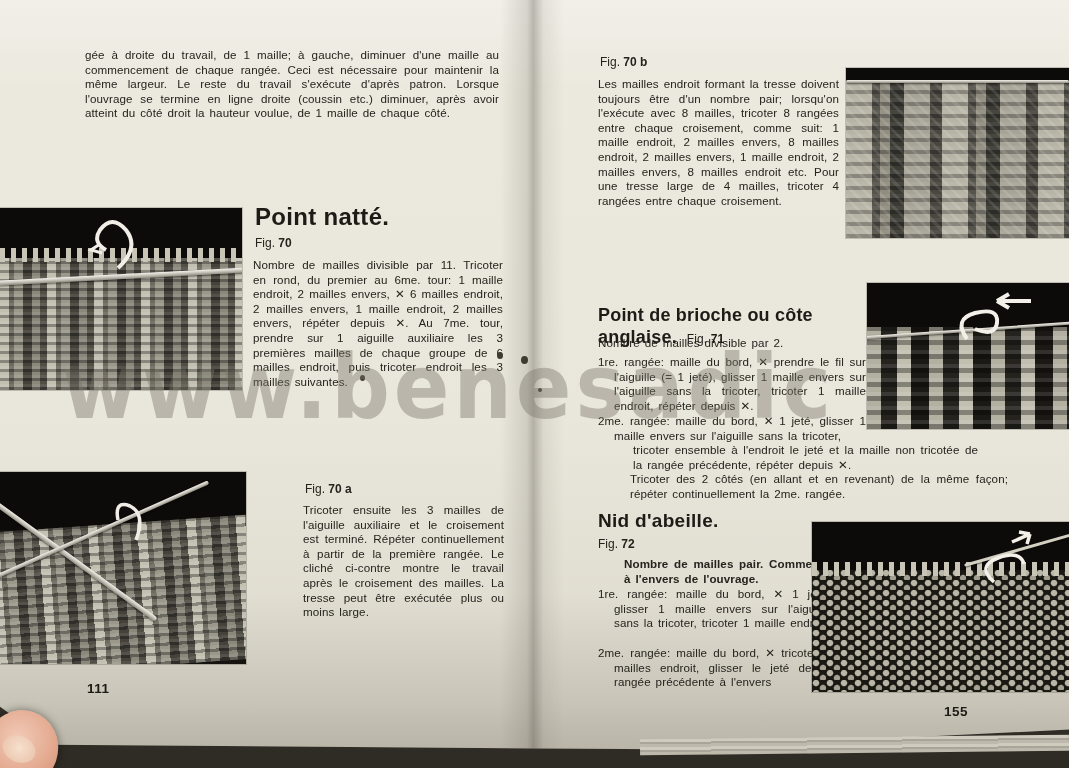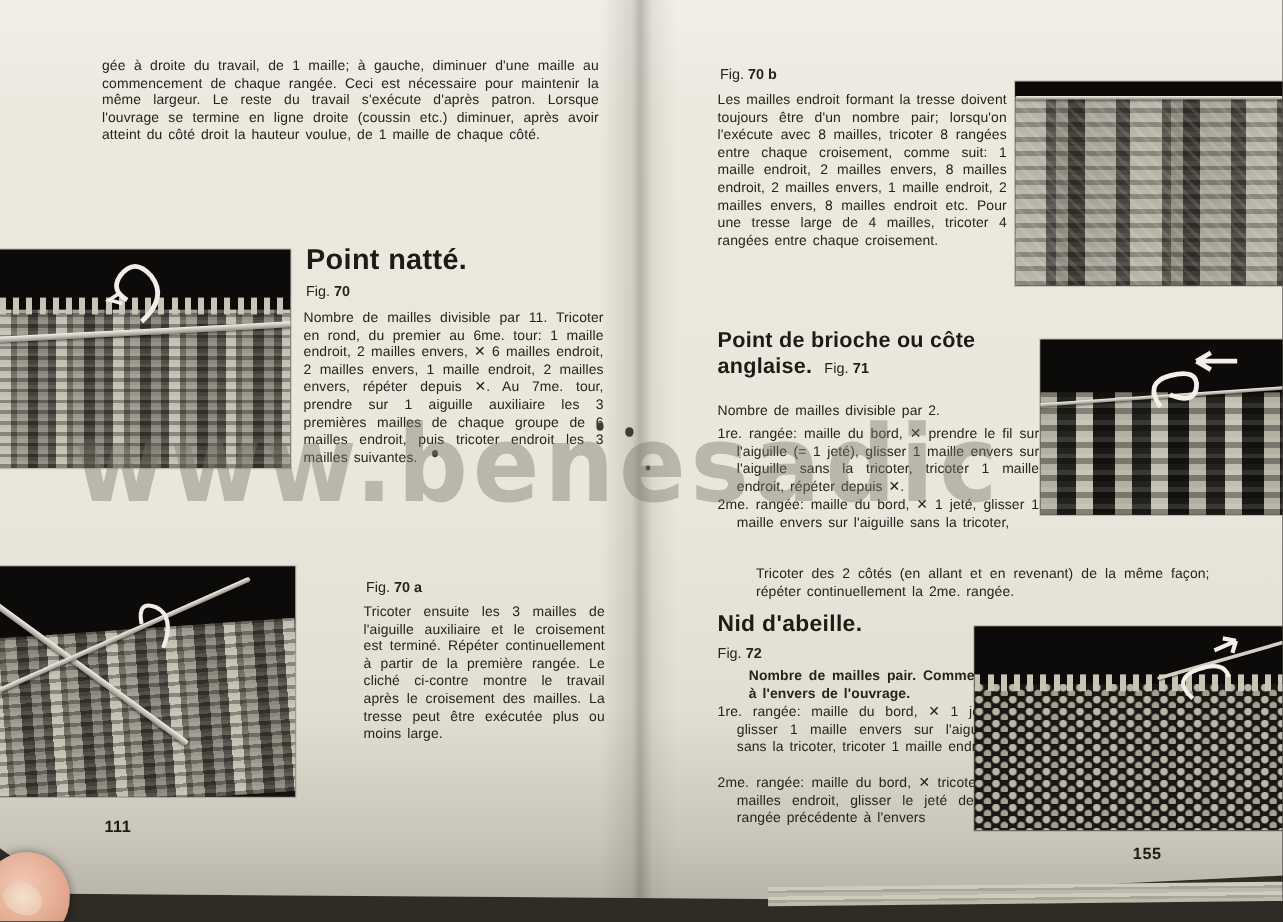--- a/index.html
+++ b/index.html
@@ -20,21 +20,21 @@
   .finger{position:absolute;left:-16px;top:710px;width:74px;height:78px;border-radius:50%;
         background:radial-gradient(circle at 42% 38%,#f2cab7 0%,#e3a98f 55%,#c98469 100%);
         transform:rotate(18deg);box-shadow:0 0 8px rgba(0,0,0,.45);}
   .fingernail{position:absolute;left:2px;top:736px;width:34px;height:26px;border-radius:50%;
         background:radial-gradient(circle at 50% 45%,#f6e0cd,#e9c0a8);transform:rotate(24deg);}
   
   .t{position:absolute;color:#25231d;font-size:11.6px;line-height:14.6px;
      text-align:justify;word-spacing:1.6px;letter-spacing:.1px;}
   .hang{padding-left:16px;text-indent:-16px;}
   .h1{position:absolute;color:#1c1b16;font-weight:bold;font-size:24px;letter-spacing:.3px;line-height:22px;}
-  .h2{position:absolute;color:#1c1b16;font-weight:bold;font-size:18px;letter-spacing:.2px;line-height:22px;}
+  .h2{position:absolute;color:#1c1b16;font-weight:bold;font-size:18px;letter-spacing:.2px;line-height:22px;margin-top:32px;}
   .fig{position:absolute;color:#25231d;font-size:12px;}
   .fig b{font-weight:bold;}
   .figref{font-weight:normal;font-size:12px;letter-spacing:.1px;margin-left:10px;}
   .pagenum{position:absolute;color:#1c1b16;font-weight:bold;font-size:13.5px;letter-spacing:.5px;}
   .watermark{position:absolute;left:62px;top:340px;width:900px;
      font-family:"DejaVu Sans",sans-serif;font-weight:bold;font-size:82px;letter-spacing:4px;
      color:rgba(122,117,106,.42);transform:scaleY(1.08);z-index:40;pointer-events:none;}
   
   .photo{position:absolute;background:#14130f;overflow:hidden;box-shadow:0 0 0 1px rgba(60,56,48,.25);}
   .top-dark{position:absolute;left:0;top:0;width:100%;background:#0c0b09;}
@@ -119,20 +119,21 @@
       <div class="needle" style="left:0;top:12px;width:100%;height:3px;"></div>
     </div>
 
     <div class="h2" style="left:598px;top:272px;">
       <span>Point de brioche ou côte</span><br>
       <span>anglaise.</span><span class="figref"><span>Fig.</span> <b>71</b></span>
     </div>
     <div class="t" style="left:598px;top:336px;width:240px;text-align:left;">Nombre de mailles divisible par 2.</div>
     <div class="t hang" style="left:598px;top:355px;width:252px;">1re. rangée: maille du bord, ✕ prendre le fil sur l'aiguille (= 1 jeté), glisser 1 maille envers sur l'aiguille sans la tricoter, tricoter 1 maille endroit, répéter depuis ✕.</div>
     <div class="t hang" style="left:598px;top:414px;width:252px;">2me. rangée: maille du bord, ✕ 1 jeté, glisser 1 maille envers sur l'aiguille sans la tricoter,</div>
+    <div class="t" style="left:633px;top:443px;width:345px;">tricoter ensemble à l'endroit le jeté et la maille non tricotée de la rangée précédente, répéter depuis ✕.</div>
     <div class="t" style="left:598px;top:472px;width:378px;margin-left:32px;">Tricoter des 2 côtés (en allant et en revenant) de la même façon; répéter continuellement la 2me. rangée.</div>
 
     <div class="photo" style="left:867px;top:283px;width:202px;height:146px;">
       <div class="top-dark" style="height:46px;"></div>
       <div class="tex brioche-tex" style="top:44px;"></div>
       <div class="needle" style="left:-10px;top:46px;width:220px;height:3px;transform:rotate(-4deg);"></div>
       <svg class="arrow-svg" style="left:60px;top:4px;width:120px;height:56px;" viewBox="0 0 120 56">
         <path d="M40 52 q-14 -20 8 -26 q24 -6 22 10 q-2 14 -22 6" fill="none" stroke="#f2f0e8" stroke-width="4"></path>
         <path d="M70 14 h34 M104 14 l-12 -7 M104 14 l-12 7" fill="none" stroke="#f2f0e8" stroke-width="4" transform="rotate(180 87 14)"></path>
       </svg>

